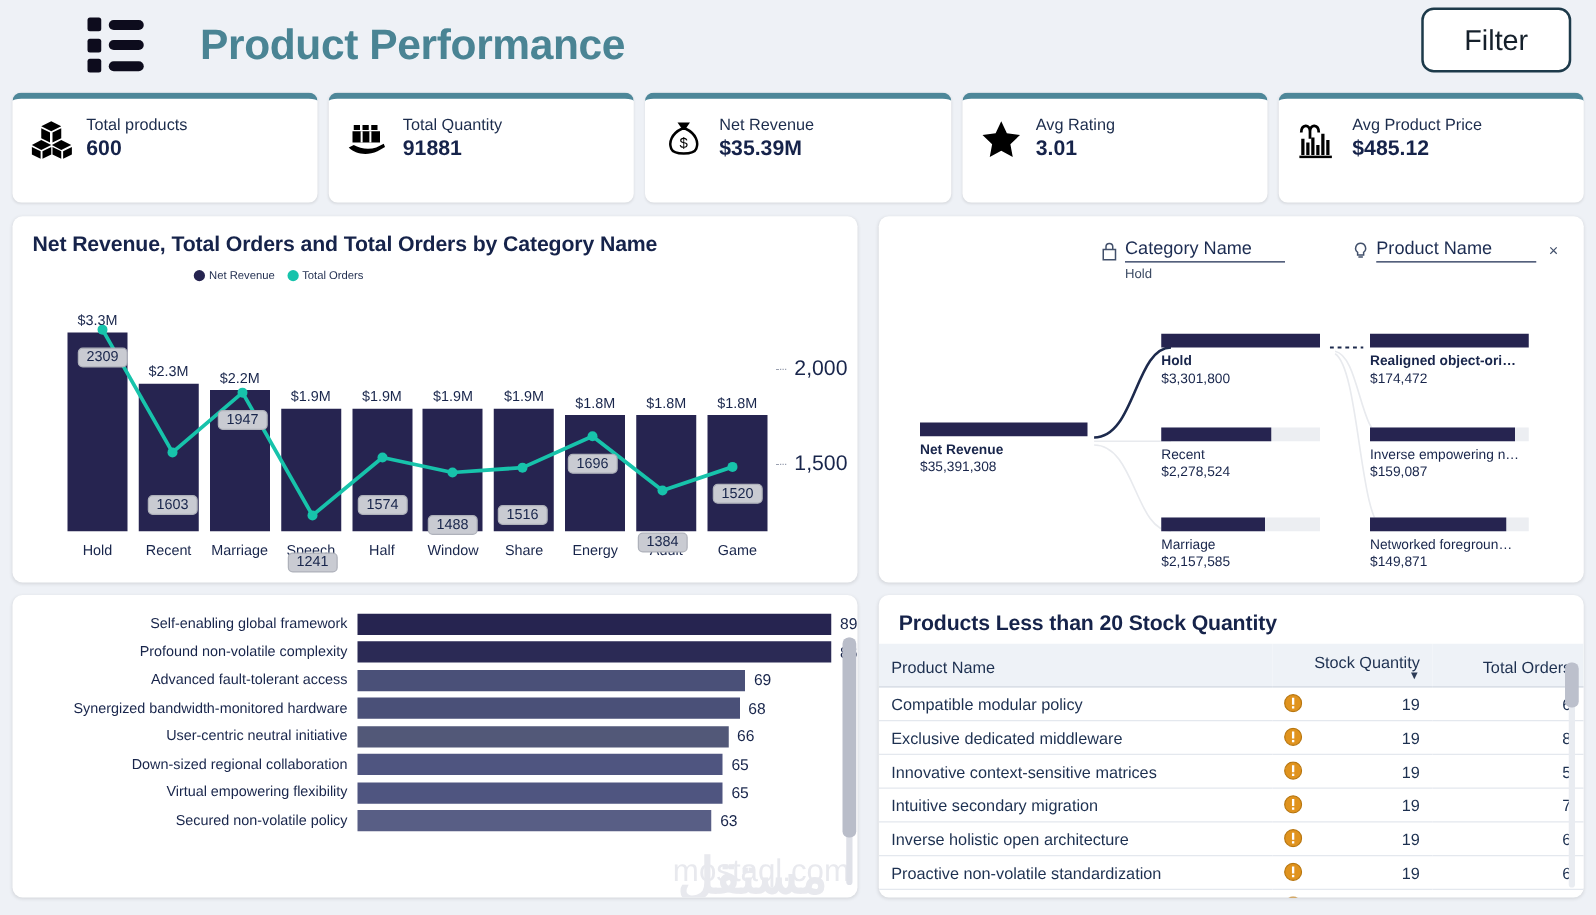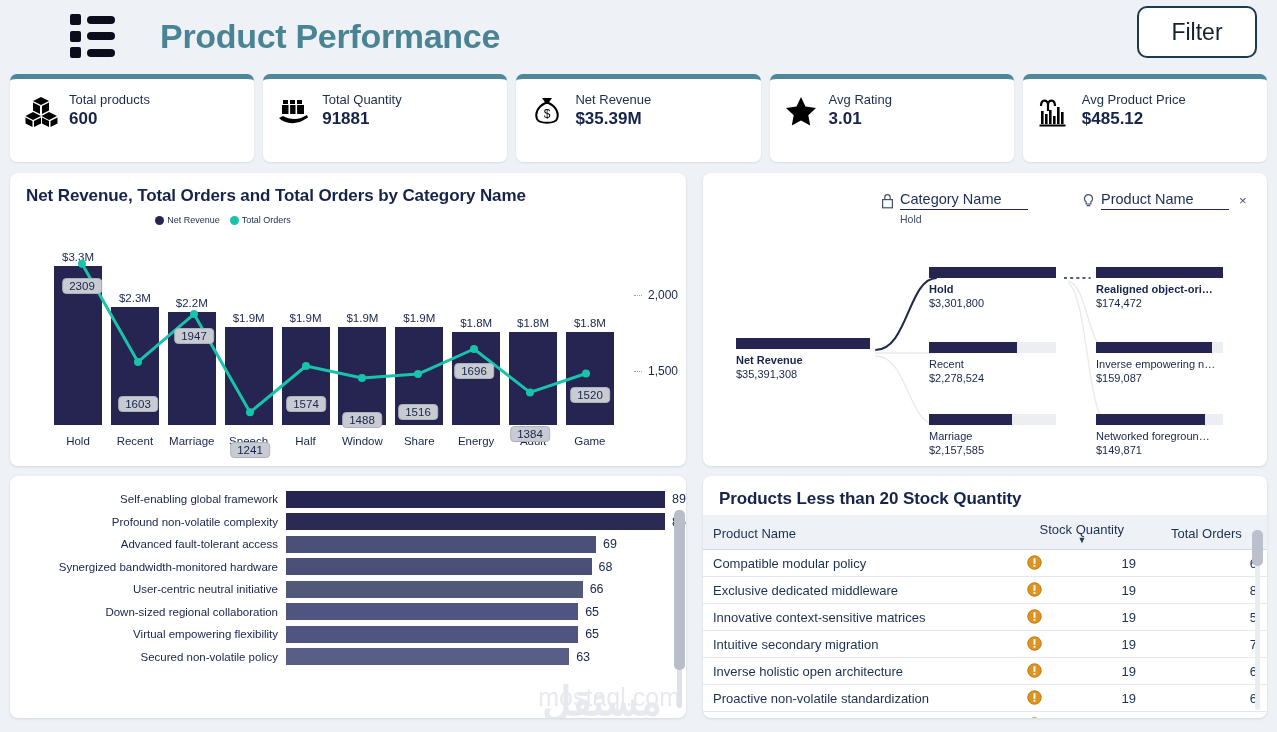--- a/index.html
+++ b/index.html
@@ -70,21 +70,21 @@
   .btop { font-size: 11.5px; color: #18254b; margin-bottom: 3px; font-weight: 500; }
   .brect { width: 48px; background: #262450; }
   .bcat { position: absolute; bottom: -22px; font-size: 11.5px; color: #18254b; white-space: nowrap; }
   .lineLayer { position: absolute; left: 44px; right: 72px; bottom: 30px; top: 22px;
     pointer-events: none; }
   .lineLayer svg { width: 100%; height: 100%; overflow: visible; }
   .pill { position: absolute; transform: translate(-50%,-50%);
     background: #c9cbd2; border: 1px solid #aeb1ba; border-radius: 4px;
     font-size: 11.5px; color: #18254b; padding: 1px 6px; white-space: nowrap; }
   .yaxis { position: absolute; right: 4px; top: 22px; bottom: 30px; width: 66px; }
-  .ytick { position: absolute; right: 4px; font-size: 12px; color: #18254b;
+  .ytick { position: absolute; right: 4px; font-size: 17px; color: #18254b;
     transform: translateY(-50%); }
   .ytick::before { content: ""; position: absolute; left: -14px; top: 50%;
     width: 8px; border-top: 1px dotted #9aa0b0; }
 
   
   .tree { flex: 1; }
   .tree-head { display: flex; gap: 54px; padding: 18px 0 0 178px; }
   .tree-field { display: flex; align-items: flex-start; gap: 6px; }
   .tf-ico { width: 13px; height: 16px; margin-top: 2px; }
   .tf-ico svg { width: 100%; height: 100%; display: block; }
@@ -118,21 +118,21 @@
   .wm2 { position: absolute; right: 6px; bottom: 6px; font-size: 25px; color: #e8e9ee;
     pointer-events: none; user-select: none; }
   .vscroll { position: absolute; top: 36px; width: 5px; background: #dfe1e8; border-radius: 3px; }
   .vthumb { position: absolute; width: 11px; border-radius: 5px; background: #b9bdc9; }
 
   
   .tbl-panel { flex: 1; }
   table { width: 100%; border-collapse: collapse; margin-top: 6px; }
   th { font-size: 13px; font-weight: normal; color: #1d3050; background: #eef2f7;
     text-align: left; padding: 7px 10px 5px 10px; border-bottom: 1px solid #d3d9e2; }
-  th.num { text-align: center; }
+  th.num { text-align: right; }
   th .sort-caret { display: block; font-size: 9px; line-height: 7px; color: #2b3a55; }
   td { font-size: 13px; color: #1d3050; padding: 5px 10px; border-bottom: 1px solid #e4e8ee; }
   td.num { text-align: right; }
   td.warn { width: 34px; text-align: center; padding: 5px 0; }
   .warn-ico { width: 15px; height: 15px; display: inline-block; vertical-align: -2px; }
   .warn-ico svg { width: 100%; height: 100%; display: block; }
   .tbl-scroll { position: absolute; right: 7px; top: 54px; bottom: 8px; width: 5px;
     background: #e9ecf1; border-radius: 3px; }
   .tbl-thumb { position: absolute; top: 0; left: -3px; width: 11px; height: 36px;
     border-radius: 5px; background: #bcc0cc; }

